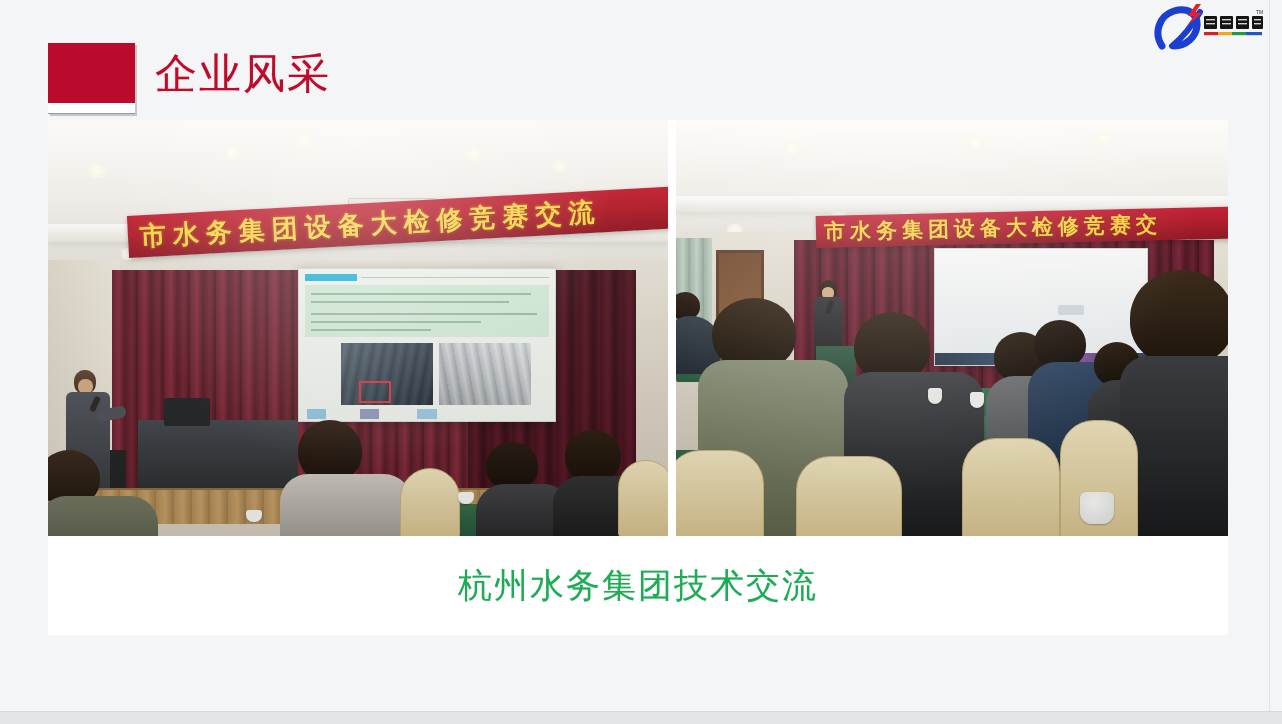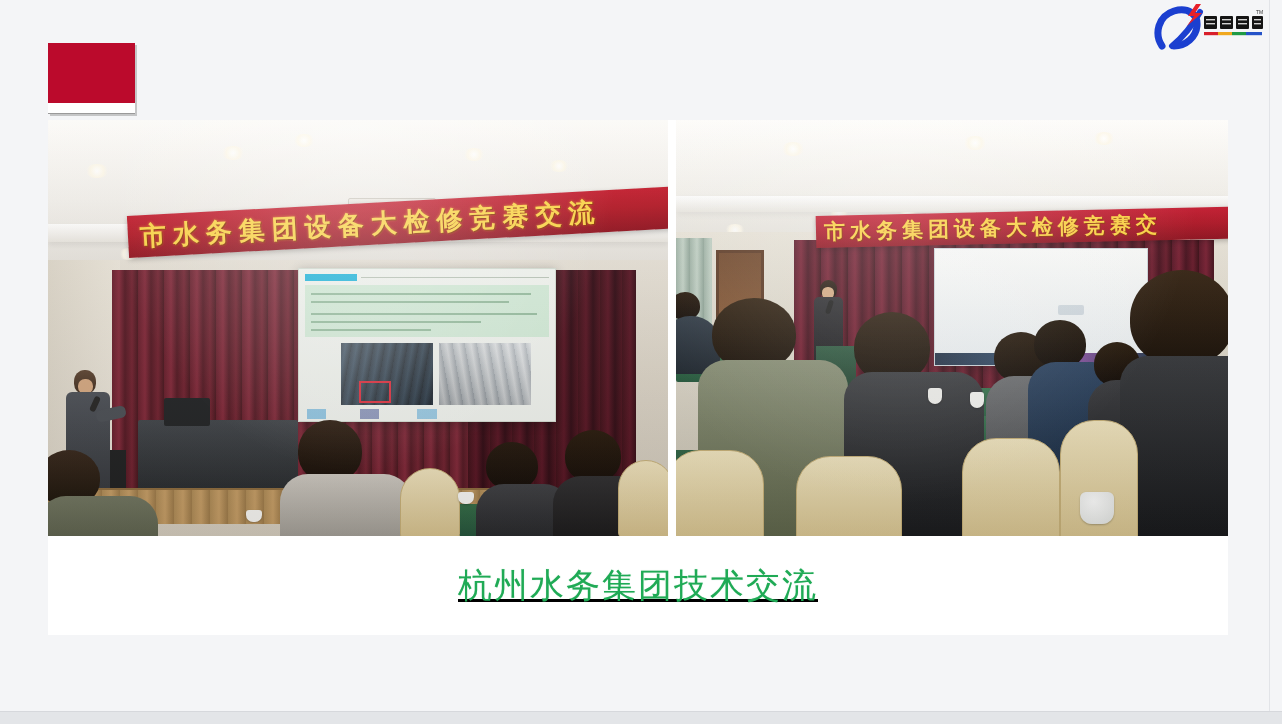--- a/index.html
+++ b/index.html
@@ -82,21 +82,20 @@
   .photo.right { width: 552px; }
 
   .caption-bar {
     position: absolute;
     left: 0; top: 416px;
     width: 1180px; height: 99px;
     display: flex;
     align-items: center;
     justify-content: center;
     background: #ffffff;
-    text-decoration: underline;
   }
   .caption-text {
     font-family: "Liberation Serif", "DejaVu Serif", serif;
     font-size: 34px;
     letter-spacing: 2px;
     color: #1faa55;
     white-space: nowrap;
     text-shadow: 0 0 1px rgba(31,170,85,.4);
   }
 
@@ -441,20 +440,21 @@
         <rect x="80" y="30" width="14" height="3.2" fill="#1f9a45"></rect>
         <rect x="94" y="30" width="16" height="3.2" fill="#2452c8"></rect>
       </g>
       <text x="104" y="12" font-family="Liberation Sans, sans-serif" font-size="5" fill="#333">TM</text>
     </svg>
   </div>
 
   <div class="header">
     <div class="header-block"></div>
     <div class="header-block-foot"></div>
+    <div class="header-title">企业风采</div>
   </div>
 
   <div class="card">
 
     <div class="gallery">
 
       <div class="photo left">
         <div class="scene">
           <div class="p1-ceiling"></div>
           <div class="p1-ac"></div>

